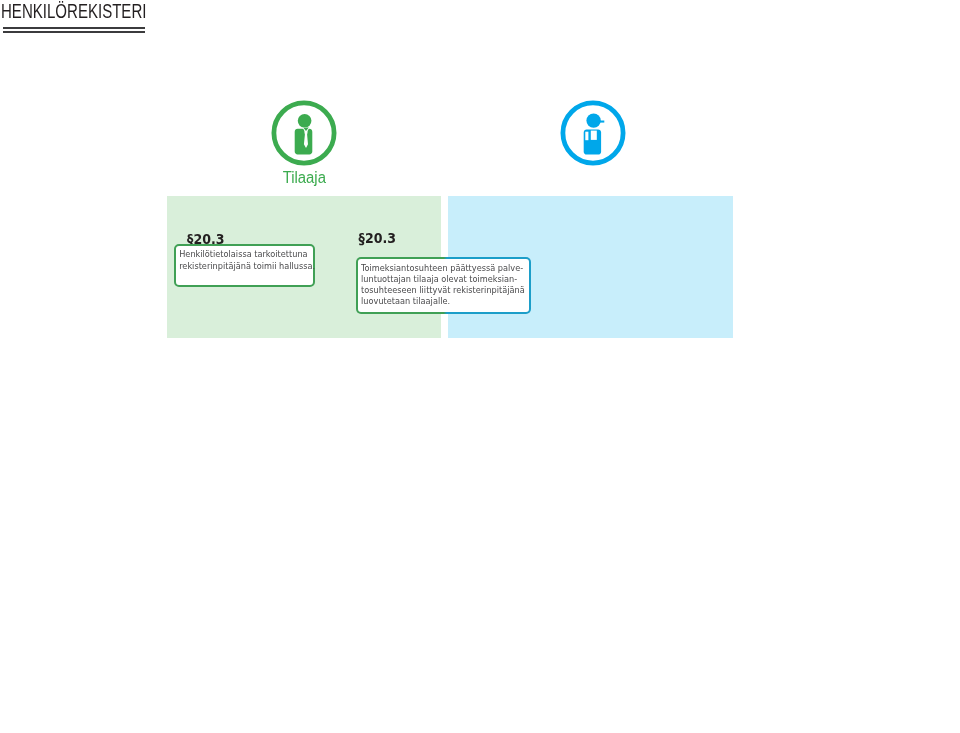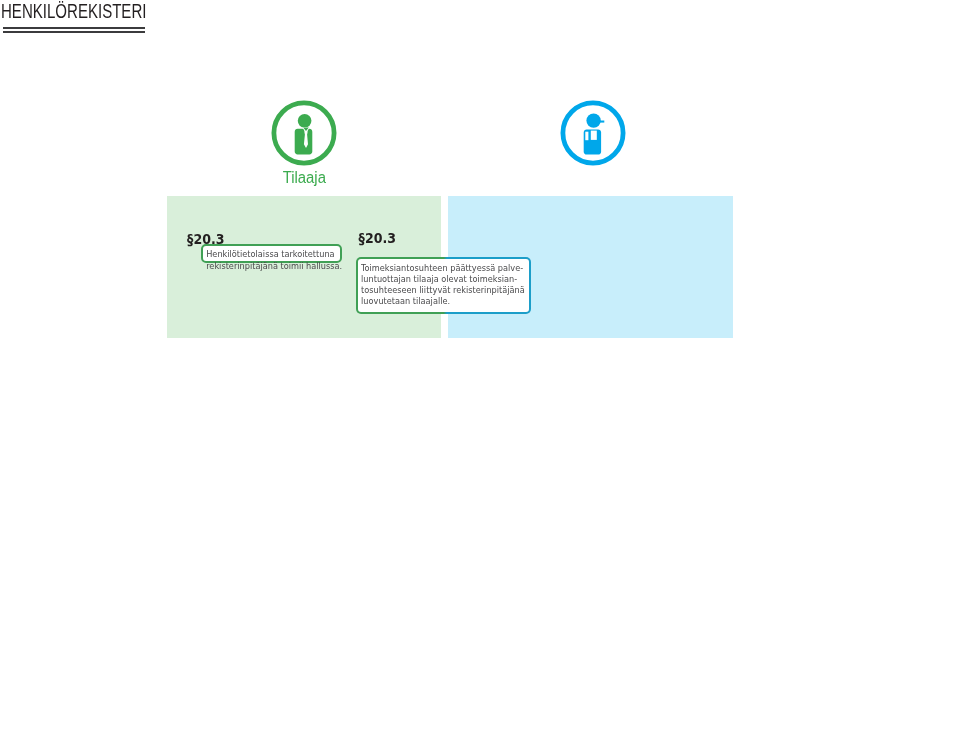--- a/index.html
+++ b/index.html
@@ -70,21 +70,21 @@
       <circle cx="33" cy="33" r="30.1" fill="none" stroke="#00a7ea" stroke-width="4.8"></circle>
       <circle cx="33.6" cy="20.6" r="7.2" fill="#00a7ea"></circle>
       <path d="M39.3 20.5 L44.3 20.5 L44.3 22.6 L39.3 22.6 Z" fill="#00a7ea"></path>
       <path d="M26.6 29.6h11.6c1.6 0 2.9 1.3 2.9 2.9v19.2c0 1.6-1.3 2.9-2.9 2.9H26.6c-1.6 0-2.9-1.3-2.9-2.9V32.5c0-1.6 1.3-2.9 2.9-2.9z" fill="#00a7ea"></path>
       <rect x="25.3" y="31.7" width="3.1" height="8.5" fill="#fdfefe"></rect>
       <rect x="30.8" y="30.6" width="6.0" height="9.3" fill="#fdfefe"></rect>
     </svg>
   </div>
 
   <div class="sect" style="left:187.1px;top:230.8px;">§20.3</div>
-  <div class="cbox cbox1" style="left:201px;top:243.5px;width:141.0px;height:19px;border:2.2px solid #40a055;">
+  <div class="cbox cbox1" style="left:174px;top:243.5px;width:141.0px;height:43px;border:2.2px solid #40a055;">
     <div class="ctext">
       <span class="ln">Henkilötietolaissa tarkoitettuna</span>
       <span class="ln">rekisterinpitäjänä toimii hallussa.</span>
     </div>
   </div>
 
   <div class="sect" style="left:358.6px;top:230.3px;">§20.3</div>
   <div class="cbox cbox2" style="left:355.9px;top:242.8px;width:175.6px;height:57.4px;margin-top:14px;">
     <div class="ctext">
       <span class="ln">Toimeksiantosuhteen päättyessä palve-</span>

